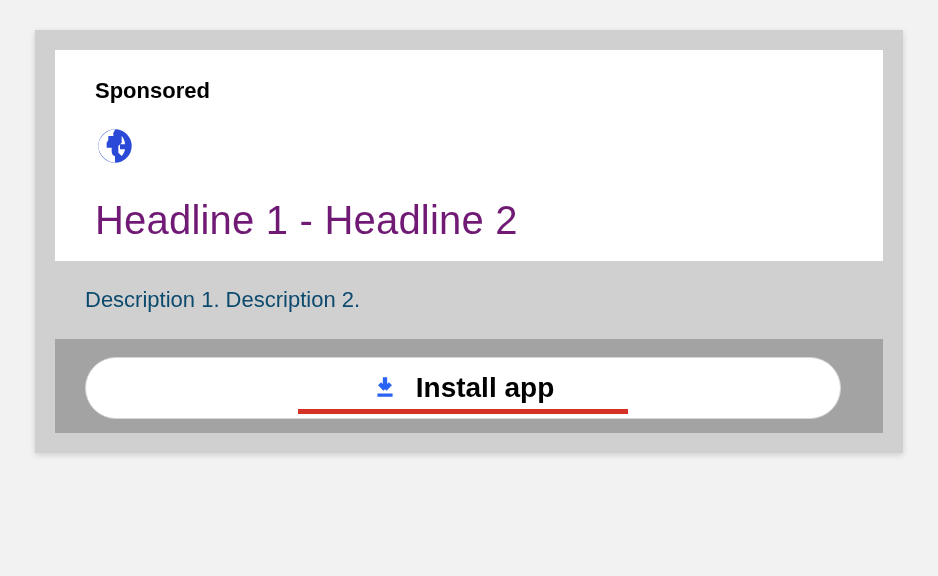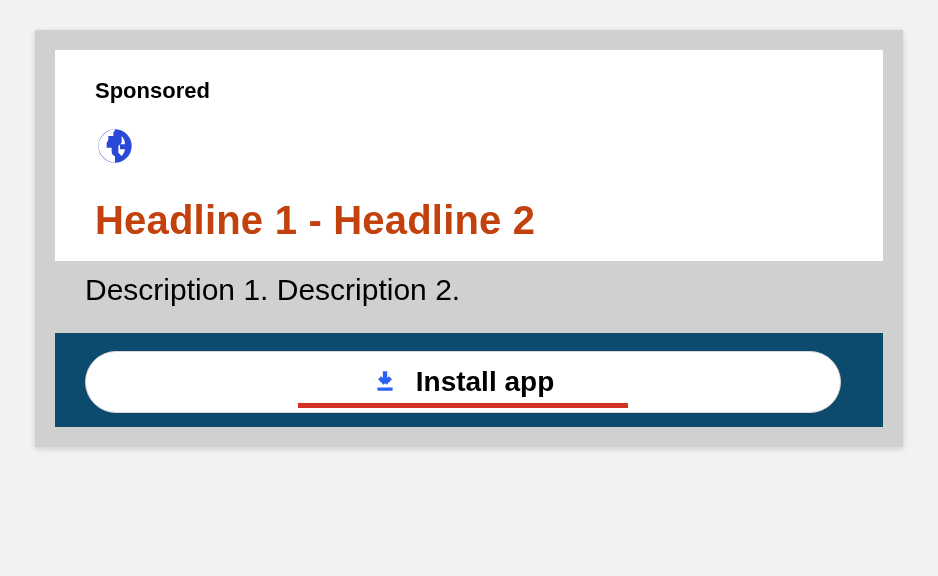--- a/index.html
+++ b/index.html
@@ -30,35 +30,36 @@
       color: #000;
       margin-bottom: 22px;
     }
     .globe-icon {
       width: 40px;
       height: 40px;
       margin-bottom: 28px;
     }
     .headline {
       font-size: 40px;
-      font-weight: 700;
-      color: #c2410c;
+      font-weight: 400;
+      color: #701a75;
       letter-spacing: 0.2px;
     }
     .description-row {
       background: #d0d0d0;
       padding: 12px 30px 26px 30px;
     }
     .description {
-      font-size: 30px;
-      color: #000000;
+      font-size: 22px;
+      color: #0c4a6e;
       font-weight: 400;
+      margin-top: 14px;
     }
     .button-row {
-      background: #0c4a6e;
+      background: #a3a3a3;
       padding: 18px 42px 14px 30px;
     }
     .install-button {
       width: 100%;
       border: 1.5px solid #d5d5d5;
       border-radius: 999px;
       background: #fff;
       padding: 14px 0;
       cursor: pointer;
       display: flex;

